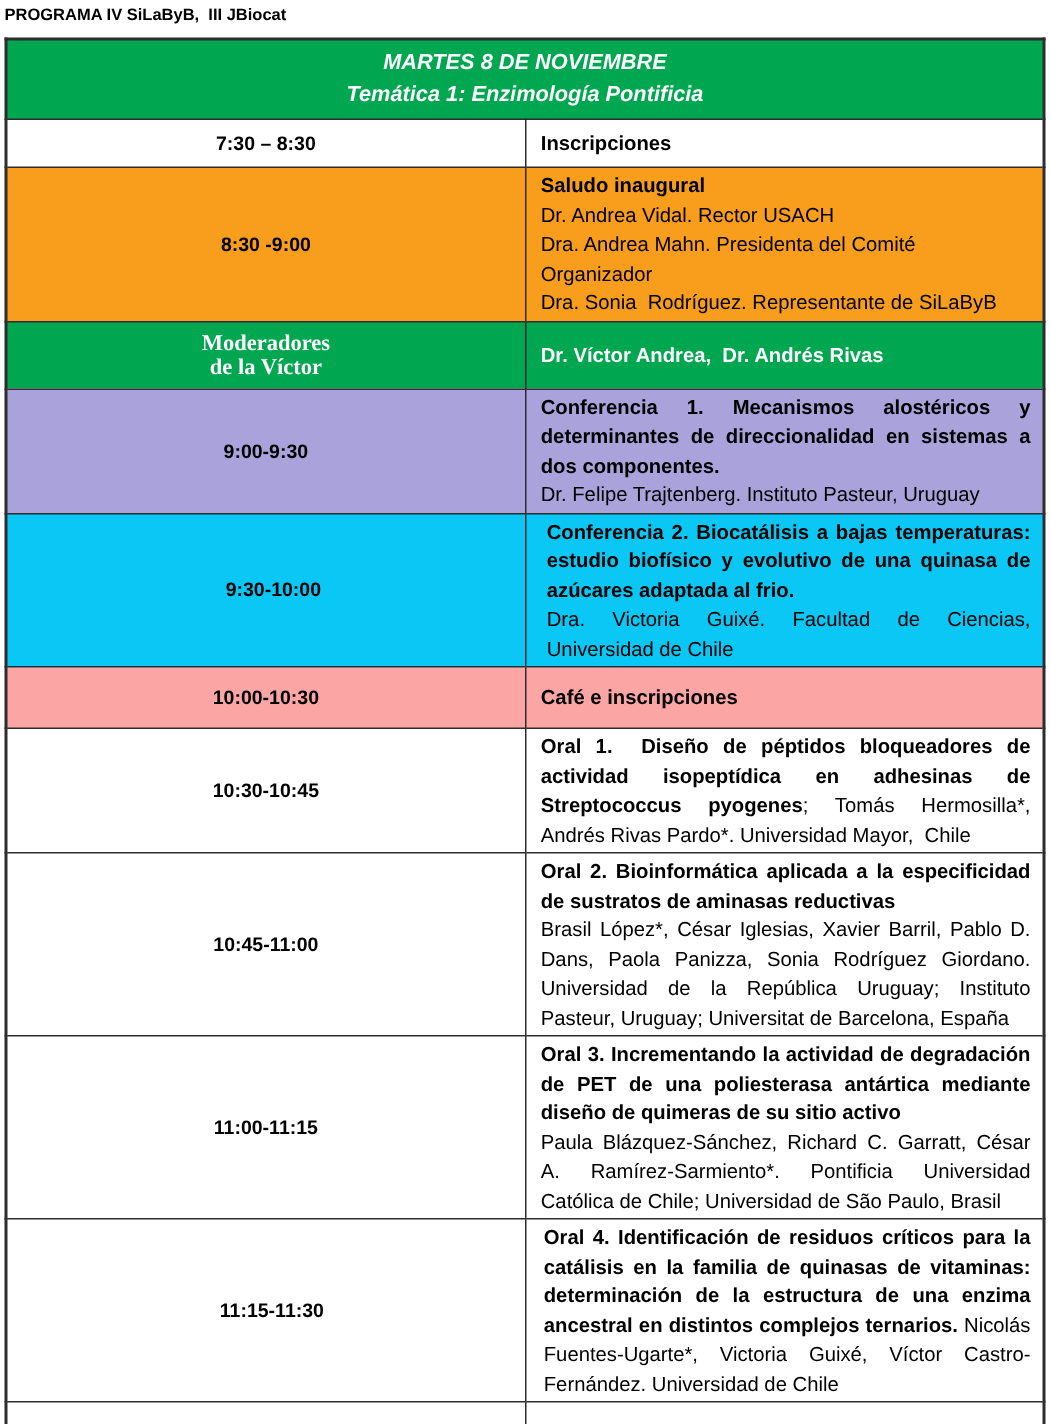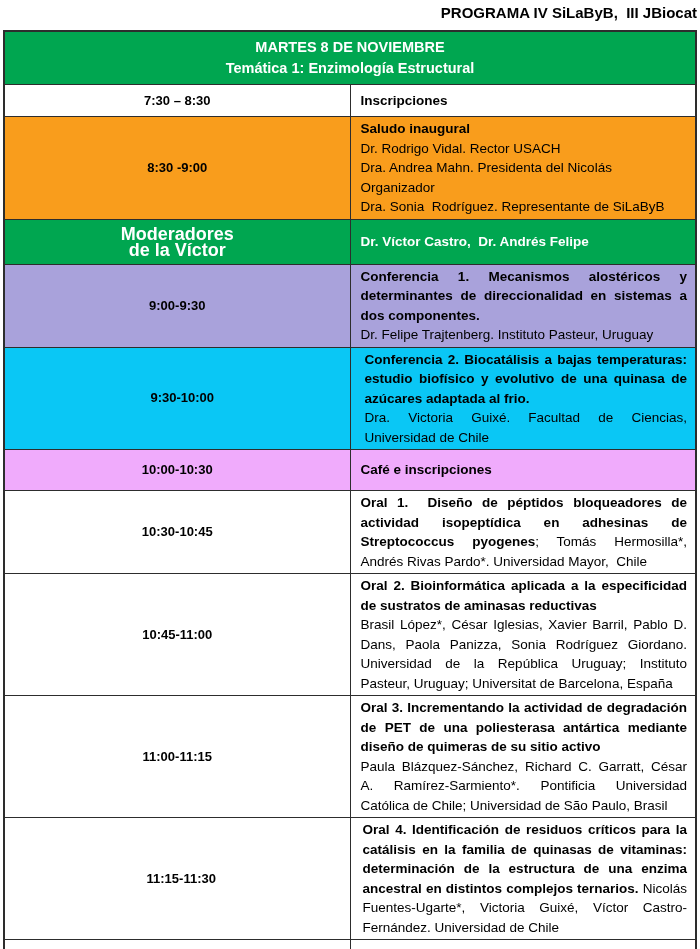--- a/index.html
+++ b/index.html
@@ -4,23 +4,23 @@
 <style>
   html, body { margin: 0; padding: 0; background: #ffffff; }
   body {
     width: 700px;
     font-family: "Liberation Sans", sans-serif;
     color: #000000;
     -webkit-font-smoothing: antialiased;
   }
   .page { width: 700px; box-sizing: border-box; padding: 2px 3px 0 3px; }
   .doc-title {
-    text-align: right;
+    text-align: left;
     font-weight: bold;
-    font-size: 15px;
+    font-size: 11px;
     margin: 2px 0 9px 0;
     white-space: pre;
   }
   table.program {
     width: 100%;
     border-collapse: collapse;
     border: 2px solid #2d2d2d;
     table-layout: fixed;
   }
   td {
@@ -30,30 +30,31 @@
   }
   .header-cell {
     background: #00A650;
     color: #ffffff;
     text-align: center;
     font-weight: bold;
     font-size: 14.5px;
     line-height: 21px;
     padding: 5px 4px;
     height: 52px;
+    font-style: italic;
   }
   .time-cell {
     width: 129px;
     text-align: center;
     font-weight: bold;
     font-size: 13px;
     line-height: 16px;
     padding: 2px 4px;
   }
-  .time-cell.small { font-size: 18px; }
+  .time-cell.small { font-size: 15px; font-family: Liberation Serif, serif; }
   .content-cell {
     padding: 2px 8px 2px 10px;
     font-size: 13.5px;
     line-height: 19.5px;
   }
   .content-cell .para { white-space: pre-wrap; }
   .content-cell.justify .para { text-align: justify; }
   span.b { font-weight: bold; }
   span.i { }
   
@@ -74,64 +75,64 @@
 </head>
 <body>
 
 <div class="page">
   <div class="doc-title">PROGRAMA IV SiLaByB,  III JBiocat</div>
   <table class="program">
     <thead>
       <tr>
         <td class="header-cell" colspan="2">
           <div>MARTES 8 DE NOVIEMBRE</div>
-          <div>Temática 1: Enzimología Estructural</div>
+          <div>Temática 1: Enzimología Pontificia</div>
         </td>
       </tr>
     </thead>
     <tbody>
         <tr style="background-color: rgb(255, 255, 255); padding-left: 42px;">
           <td class="time-cell">7:30 – 8:30</td>
           <td class="content-cell">
             <div class="para"><span class="b">Inscripciones</span></div>
           </td>
         </tr>
         <tr style="background-color: rgb(249, 157, 28);">
           <td class="time-cell">8:30 -9:00</td>
           <td class="content-cell">
             <div class="para"><span class="b">Saludo inaugural</span></div>
-            <div class="para"><span>Dr. Rodrigo Vidal. Rector USACH</span></div>
-            <div class="para"><span>Dra. Andrea Mahn. Presidenta del Nicolás Organizador</span></div>
+            <div class="para"><span>Dr. Andrea Vidal. Rector USACH</span></div>
+            <div class="para"><span>Dra. Andrea Mahn. Presidenta del Comité Organizador</span></div>
             <div class="para"><span>Dra. Sonia  Rodríguez. Representante de SiLaByB</span></div>
           </td>
         </tr>
         <tr style="background-color: rgb(0, 166, 80);">
           <td class="time-cell small" style="color: rgb(255, 255, 255);">
             <div>Moderadores</div>
             <div>de la Víctor</div>
           </td>
           <td class="content-cell" style="color: rgb(255, 255, 255);">
-            <div class="para"><span class="b">Dr. Víctor Castro,  Dr. Andrés Felipe</span></div>
+            <div class="para"><span class="b">Dr. Víctor Andrea,  Dr. Andrés Rivas</span></div>
           </td>
         </tr>
         <tr style="background-color: rgb(169, 162, 219);">
           <td class="time-cell">9:00-9:30</td>
           <td class="content-cell justify">
             <div class="para"><span class="b">Conferencia 1. Mecanismos alostéricos y determinantes de direccionalidad en sistemas a dos componentes.</span></div>
             <div class="para"><span>Dr. Felipe Trajtenberg. Instituto Pasteur, Uruguay</span></div>
           </td>
         </tr>
         <tr style="background-color: rgb(10, 199, 245);">
           <td class="time-cell">9:30-10:00</td>
           <td class="content-cell justify">
             <div class="para"><span class="b">Conferencia 2. Biocatálisis a bajas temperaturas: estudio biofísico y evolutivo de una quinasa de azúcares adaptada al frio.</span></div>
             <div class="para"><span>Dra. Victoria Guixé. Facultad de Ciencias, Universidad de Chile</span></div>
           </td>
         </tr>
-        <tr style="background-color: #f0abfc;">
+        <tr style="background-color: #fca5a5;">
           <td class="time-cell">10:00-10:30</td>
           <td class="content-cell">
             <div class="para"><span class="b">Café e inscripciones</span></div>
           </td>
         </tr>
         <tr style="background-color: rgb(255, 255, 255);">
           <td class="time-cell">10:30-10:45</td>
           <td class="content-cell justify">
             <div class="para"><span class="b">Oral 1.  Diseño de péptidos bloqueadores de actividad isopeptídica en adhesinas de </span><span class="b i">Streptococcus pyogenes</span><span>; Tomás Hermosilla*,  Andrés Rivas Pardo*. Universidad Mayor,  Chile</span></div>
           </td>

